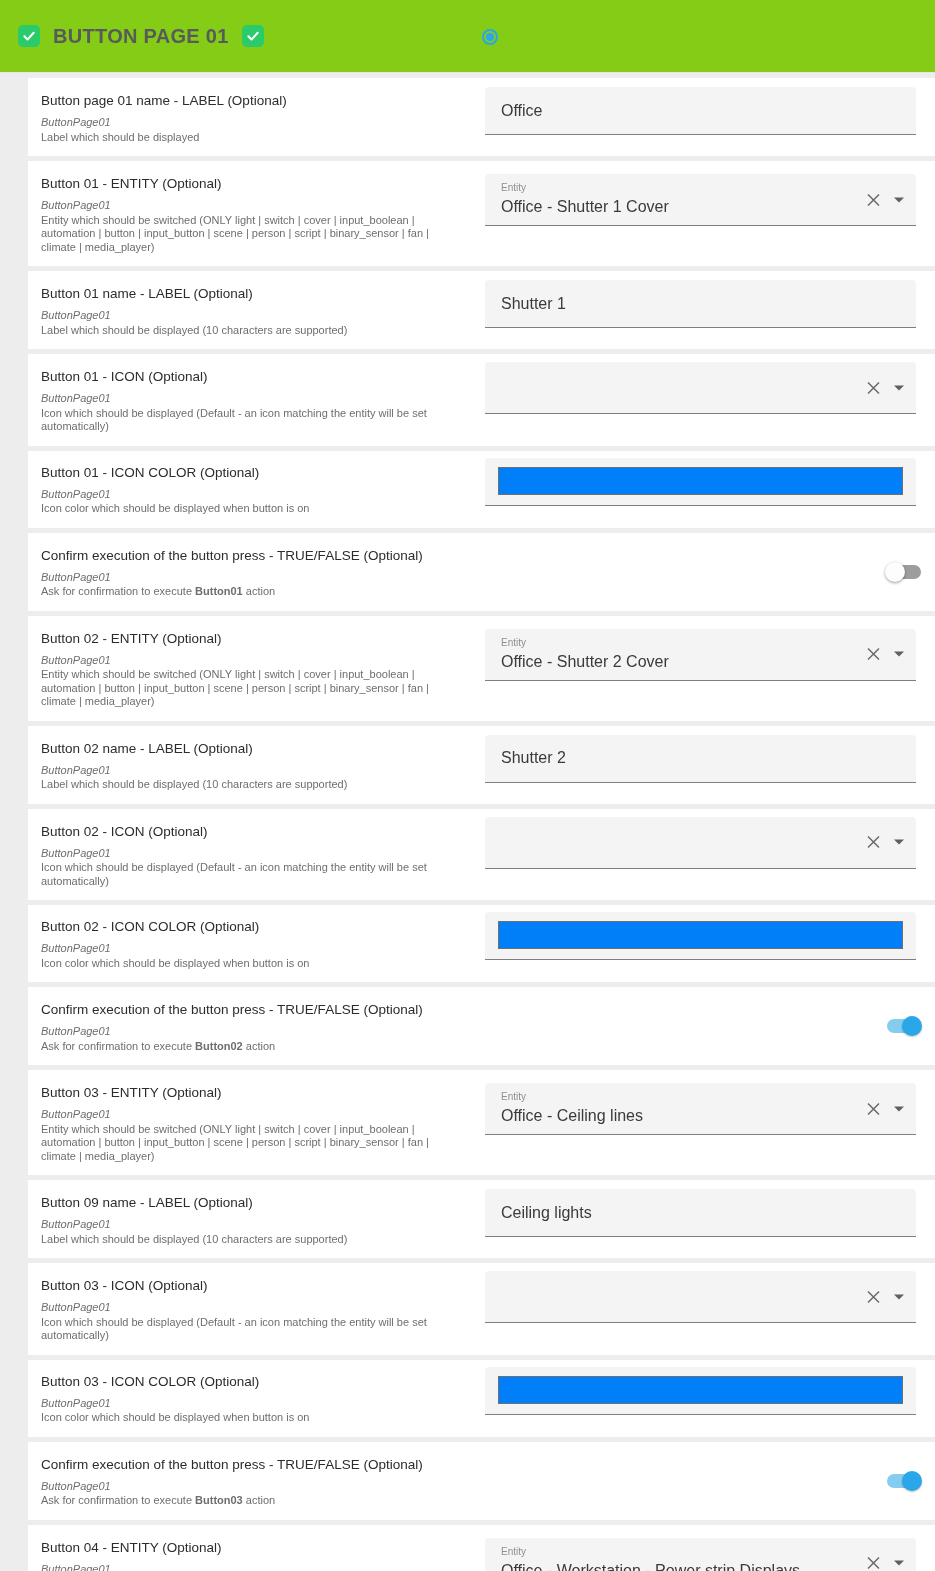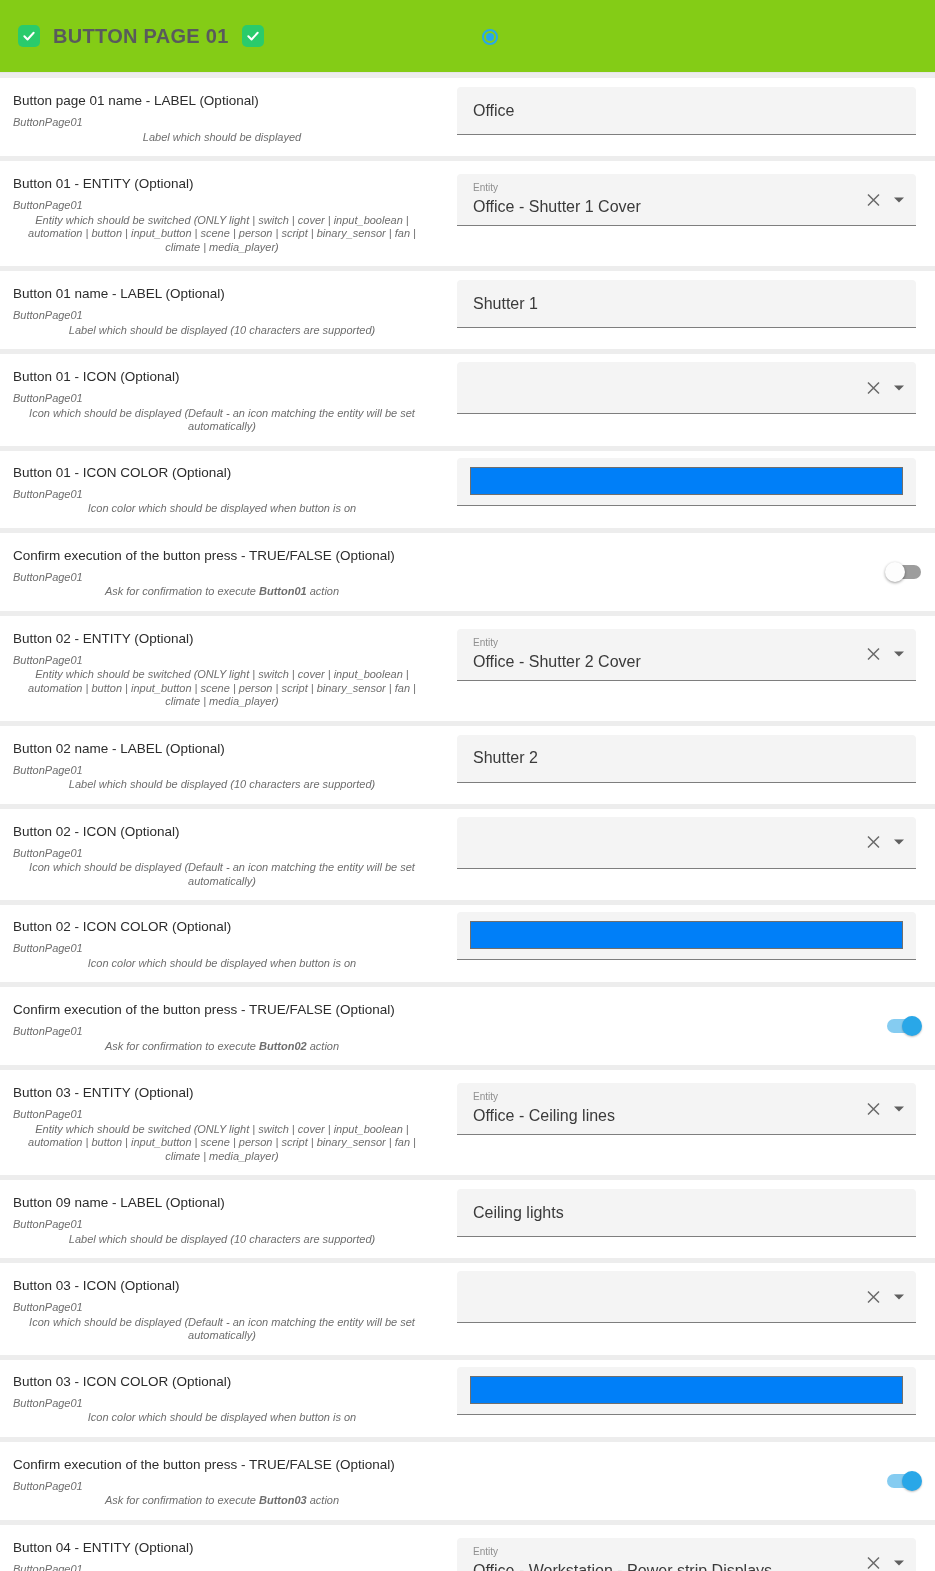--- a/index.html
+++ b/index.html
@@ -22,26 +22,26 @@
   }
   .checkbox svg{width:14px;height:14px;}
   .radio{
     position:absolute;left:482px;top:29px;width:16px;height:16px;box-sizing:border-box;
     border:2px solid #29a7e8;border-radius:50%;
     display:flex;align-items:center;justify-content:center;
   }
   .radio .dot{width:8px;height:8px;border-radius:50%;background:#29a7e8;}
 
   
-  .row{background:#fff;display:flex;margin-bottom:5px;box-sizing:border-box;}
+  .row{background:#fff;display:flex;margin-bottom:5px;box-sizing:border-box;margin-left:28px;}
   .left{flex:0 0 457px;box-sizing:border-box;padding:14px 26px 12px 13px;}
   .right{flex:1;box-sizing:border-box;padding-right:19px;position:relative;}
   .title{font-size:13.5px;font-weight:400;color:#2c2c2c;margin:0 0 7px;line-height:17px;}
   .sub{font-size:11px;font-style:italic;color:#6e6e6e;margin:0 0 1px;line-height:13.5px;}
-  .desc{font-size:11px;font-style:italic;color:#6e6e6e;margin:0;line-height:13.5px;text-align:center;}
+  .desc{font-size:11px;color:#6e6e6e;margin:0;line-height:13.5px;}
   .desc b{font-weight:bold;}
 
   .t-text{min-height:72px;}
   .t-entity{min-height:81px;}
   .t-icon{min-height:84px;}
   .t-color{min-height:67px;}
   .t-toggle{min-height:71px;}
   .t-color .left{padding-top:13px;}
 
   

